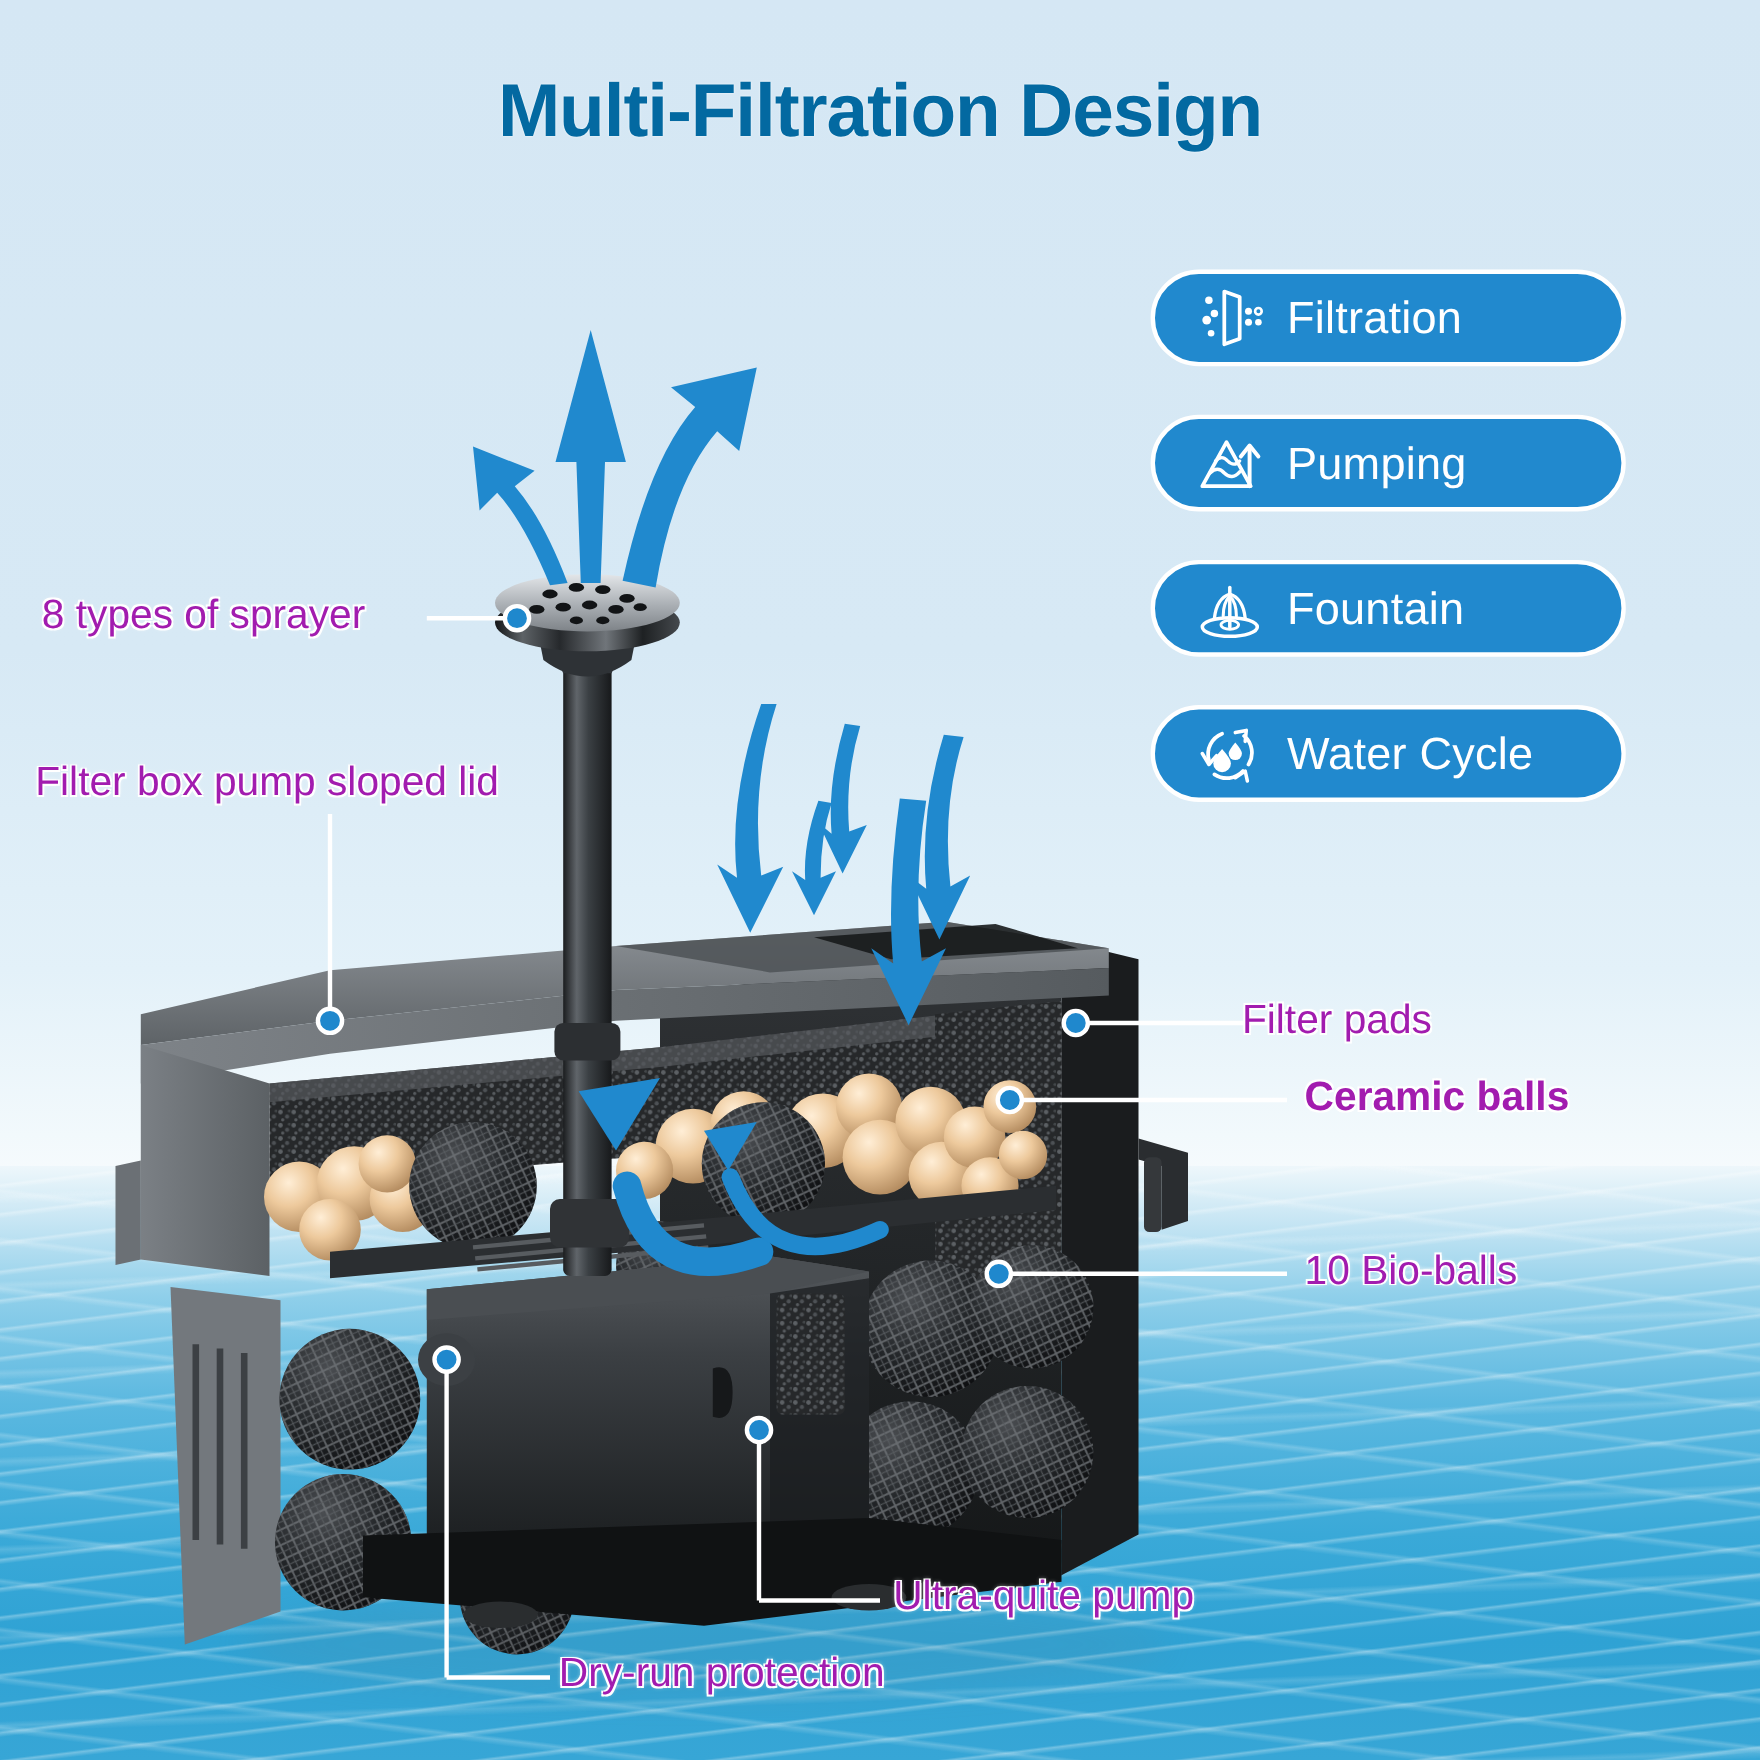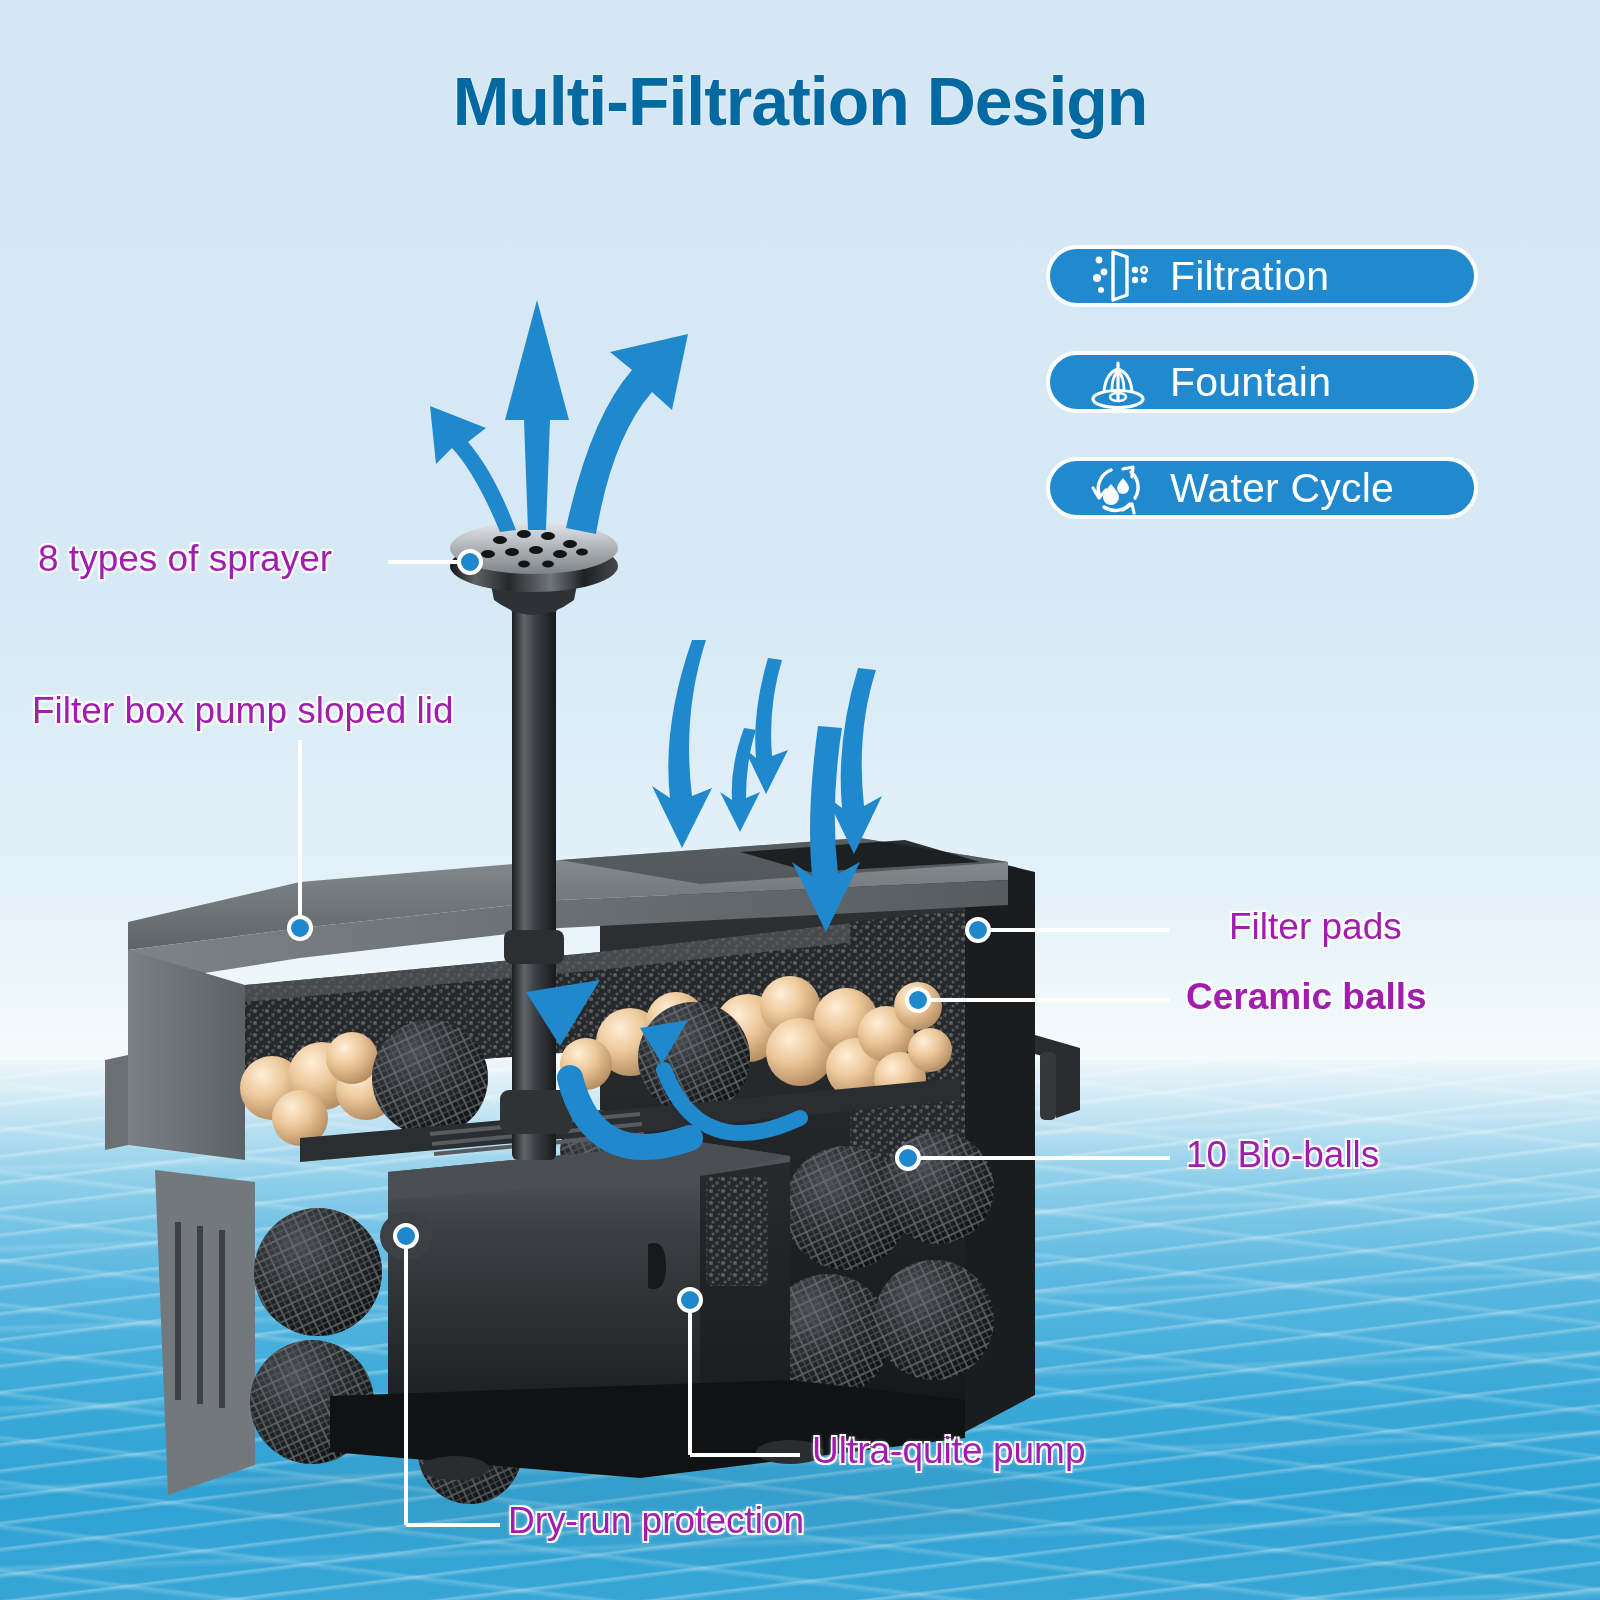--- a/index.html
+++ b/index.html
@@ -49,21 +49,21 @@
     text-align:center;
     font-size:68px; font-weight:bold; letter-spacing:-1px;
     color:#0369a1;
     text-shadow:0 0 2px rgba(255,255,255,.9);
   }
 
   
   .pills { position:absolute; left:1046px; top:245px; width:440px; }
   .pill {
     position:relative;
-    height:62px; width:432px;
+    height:88px; width:432px;
     margin-bottom:44px;
     border-radius:48px;
     background:#2189ce;
     border:4px solid #ffffff;
     display:flex; align-items:center;
     padding-left:30px;
   }
   .pill .pill-ico { width:76px; height:66px; flex:0 0 76px; display:flex; align-items:center; justify-content:center; }
   .pill .pill-label {
     margin-left:14px;
@@ -357,20 +357,32 @@
             <circle cx="48" cy="24" r="3.2"></circle>
               <circle cx="48" cy="34" r="3.2"></circle>
             <circle cx="57" cy="34" r="3"></circle>
           </g>
           <circle cx="57" cy="24" r="3" fill="none" stroke="#fff" stroke-width="2.4"></circle>
         </svg>
       </span>
       <span class="pill-label">Filtration</span>
     </div>
 
+    <div class="pill">
+      <span class="pill-ico">
+        <svg width="62" height="58" viewBox="0 0 62 58">
+          <path d="M6 50 L28 10 L50 50 Z" fill="none" stroke="#fff" stroke-width="3.4" stroke-linejoin="round"></path>
+          <path d="M13 38 q7 -7 13 0 q7 7 14 -1" fill="none" stroke="#fff" stroke-width="3.2" stroke-linecap="round"></path>
+          <path d="M18 27 q6 -6 11 0 q6 6 11 0" fill="none" stroke="#fff" stroke-width="3" stroke-linecap="round"></path>
+          <path d="M49 50 L49 16" stroke="#fff" stroke-width="3.6" stroke-linecap="round"></path>
+          <path d="M41 23 L49 13 L57 23" fill="none" stroke="#fff" stroke-width="3.6" stroke-linecap="round" stroke-linejoin="round"></path>
+        </svg>
+      </span>
+      <span class="pill-label">Pumping</span>
+    </div>
 
     <div class="pill">
       <span class="pill-ico">
         <svg width="62" height="58" viewBox="0 0 62 58">
           <ellipse cx="31" cy="46" rx="25" ry="8.5" fill="none" stroke="#fff" stroke-width="3.2"></ellipse>
           <path d="M31 10 L31 46" stroke="#fff" stroke-width="3.2" stroke-linecap="round"></path>
           <path d="M31 16 q-12 4 -14 22" fill="none" stroke="#fff" stroke-width="3" stroke-linecap="round"></path>
           <path d="M31 16 q12 4 14 22" fill="none" stroke="#fff" stroke-width="3" stroke-linecap="round"></path>
           <path d="M31 18 q-6 6 -6 18" fill="none" stroke="#fff" stroke-width="2.8" stroke-linecap="round"></path>
           <path d="M31 18 q6 6 6 18" fill="none" stroke="#fff" stroke-width="2.8" stroke-linecap="round"></path>
@@ -400,19 +412,19 @@
   <div class="dot" style="left:470px; top:562px;"></div>
   <div class="dot" style="left:300px; top:928px;"></div>
   <div class="dot" style="left:978px; top:930px;"></div>
   <div class="dot" style="left:918px; top:1000px;"></div>
   <div class="dot" style="left:908px; top:1158px;"></div>
   <div class="dot" style="left:690px; top:1300px;"></div>
   <div class="dot" style="left:406px; top:1236px;"></div>
 
   <div class="lbl" style="left:38px;  top:538px;">8 types of sprayer</div>
   <div class="lbl" style="left:32px;  top:690px;">Filter box pump sloped lid</div>
-  <div class="lbl" style="left:1229px; top:906px;">Filter pads</div>
+  <div class="lbl" style="left:1129px; top:906px;">Filter pads</div>
   <div class="lbl" style="left:1186px; top:976px;font-weight:bold;">Ceramic balls</div>
   <div class="lbl" style="left:1186px; top:1134px;">10 Bio-balls</div>
   <div class="lbl" style="left:812px; top:1430px;">Ultra-quite pump</div>
   <div class="lbl" style="left:508px; top:1500px;">Dry-run protection</div>
 
 </div>
 
 </body></html>

